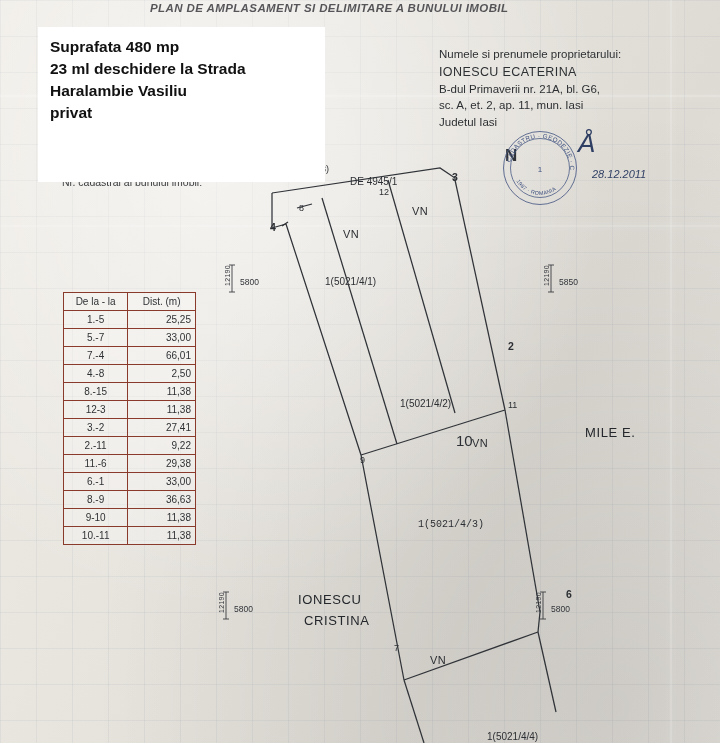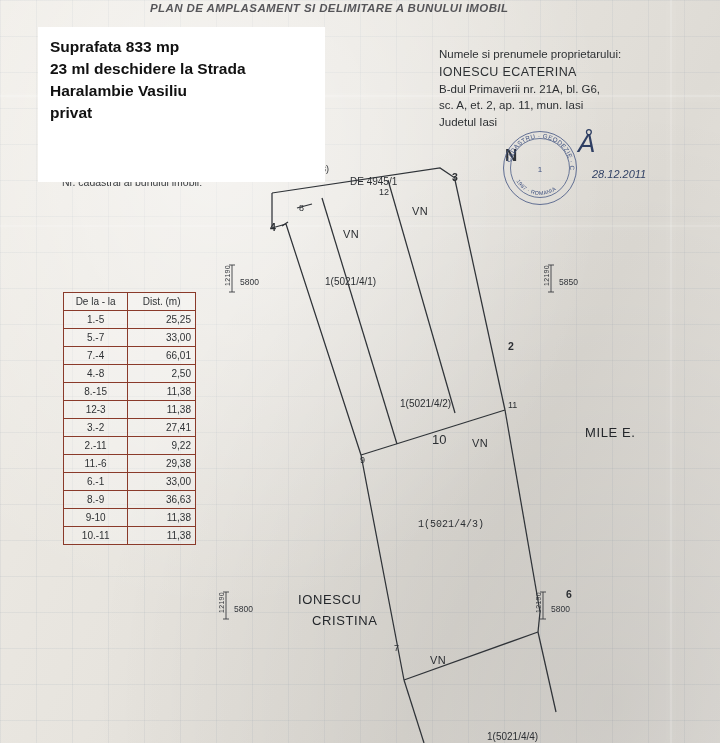--- a/index.html
+++ b/index.html
@@ -200,38 +200,38 @@
 
   <div class="parcel" style="left:350px;top:176px;">DE 4945/1</div>
   <div class="parcel" style="left:318px;top:164px;font-size:9px;">(3)</div>
 
   <div class="ml b" style="left:270px;top:221px;">4</div>
   <div class="ml" style="left:299px;top:203px;font-size:9px;">8</div>
   <div class="ml" style="left:379px;top:187px;font-size:9px;">12</div>
   <div class="ml b" style="left:452px;top:171px;">3</div>
   <div class="ml b" style="left:508px;top:340px;">2</div>
   <div class="ml" style="left:508px;top:400px;font-size:9px;">11</div>
-  <div class="ml" style="left:432px;top:432px;font-size:13px;">10</div>
+  <div class="ml" style="left:456px;top:432px;font-size:15px;">10</div>
   <div class="ml" style="left:360px;top:455px;font-size:9px;">9</div>
   <div class="ml" style="left:394px;top:643px;font-size:9px;">7</div>
   <div class="ml b" style="left:566px;top:588px;">6</div>
 
   <div class="vn" style="left:343px;top:228px;">VN</div>
   <div class="vn" style="left:412px;top:205px;">VN</div>
   <div class="vn" style="left:472px;top:437px;">VN</div>
   <div class="vn" style="left:430px;top:654px;">VN</div>
 
   <div class="parcel" style="left:325px;top:276px;">1(5021/4/1)</div>
   <div class="parcel" style="left:400px;top:398px;">1(5021/4/2)</div>
   <div class="parcel" style="left:418px;top:519px;font-family:Liberation Mono, monospace;">1(5021/4/3)</div>
   <div class="parcel" style="left:487px;top:731px;">1(5021/4/4)</div>
 
   <div class="name-big" style="left:585px;top:425px;">MILE  E.</div>
   <div class="name-big" style="left:298px;top:592px;">IONESCU</div>
-  <div class="name-big" style="left:312px;top:613px;text-align:right;">CRISTINA</div>
+  <div class="name-big" style="left:304px;top:613px;text-align:right;">CRISTINA</div>
 
   <div class="dim2" style="left:240px;top:277px;">5800</div>
   <div class="vert" style="position:absolute;left:224px;top:265px;">12190</div>
   <div class="dim2" style="left:559px;top:277px;">5850</div>
   <div class="vert" style="position:absolute;left:543px;top:265px;">12190</div>
   <div class="dim2" style="left:234px;top:604px;">5800</div>
   <div class="vert" style="position:absolute;left:218px;top:592px;">12190</div>
   <div class="dim2" style="left:551px;top:604px;">5800</div>
   <div class="vert" style="position:absolute;left:535px;top:592px;">12190</div>
 
@@ -293,19 +293,19 @@
         </tr>
         <tr>
           <td class="l">10.-11</td>
           <td class="r">11,38</td>
         </tr>
       </tbody>
   </table>
 
   <div id="caption">
     <div class="ct">
-      <div>Suprafata 833 mp</div>
+      <div>Suprafata 480 mp</div>
       <div>23 ml deschidere la Strada</div>
       <div>Haralambie Vasiliu</div>
       <div>privat</div>
     </div>
   </div>
 </div>
 
 </body></html>

